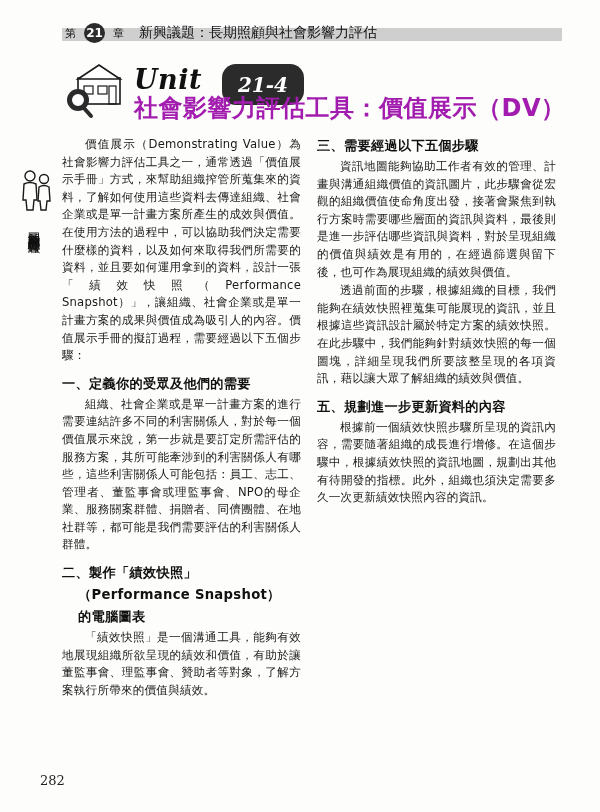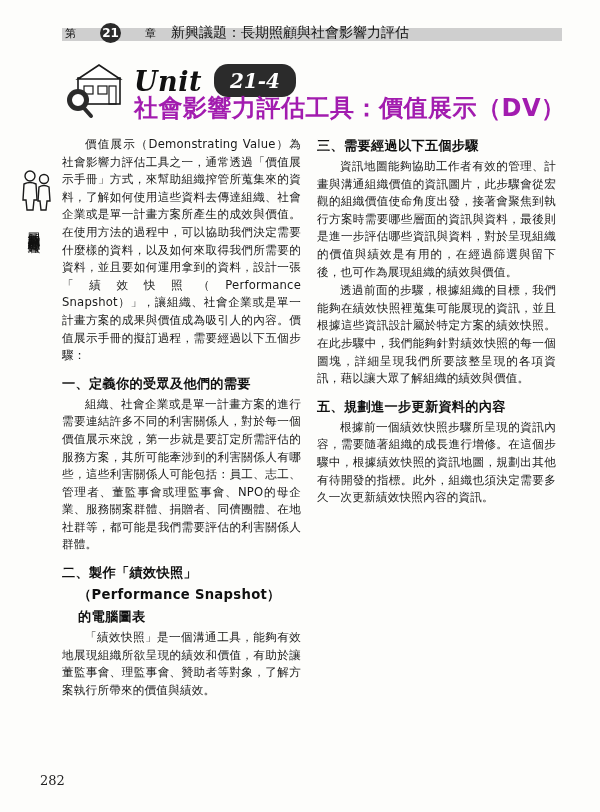--- a/index.html
+++ b/index.html
@@ -57,21 +57,21 @@
     display: inline-flex;
     align-items: center;
     justify-content: center;
     width: 21px;
     height: 20px;
     border-radius: 50%;
     background: #2b2b2b;
     color: #fff;
     font-size: 12px;
     font-weight: bold;
-    margin: 0 19px;
+    margin: 0 3px;
   }
   .hd-ch2 { font-size: 11px; }
   .hd-title {
     font-size: 14px;
     margin-left: 10px;
     color: #111;
   }
 
   
   .unit-block {
@@ -86,37 +86,37 @@
     left: 0;
     top: 0;
     width: 62px;
     height: 58px;
   }
   .unit-line1 {
     position: absolute;
     left: 72px;
     top: 2px;
     display: flex;
-    align-items: flex-end;
-    gap: 12px;
+    align-items: flex-start;
+    gap: 20px;
   }
   .unit-word {
     font-family: "DejaVu Serif", "Liberation Serif", serif;
     font-size: 27px;
     font-weight: bold;
     font-style: italic;
     color: #111;
     letter-spacing: 0.5px;
   }
   .unit-pill {
     display: inline-flex;
     align-items: center;
     justify-content: center;
     min-width: 64px;
-    height: 33px;
+    height: 41px;
     padding: 0 9px;
     border-radius: 14px;
     background: #2b2b2b;
     color: #fff;
     font-family: "DejaVu Serif", "Liberation Serif", serif;
     font-size: 20px;
     font-weight: bold;
     font-style: italic;
   }
   .unit-line2 {

